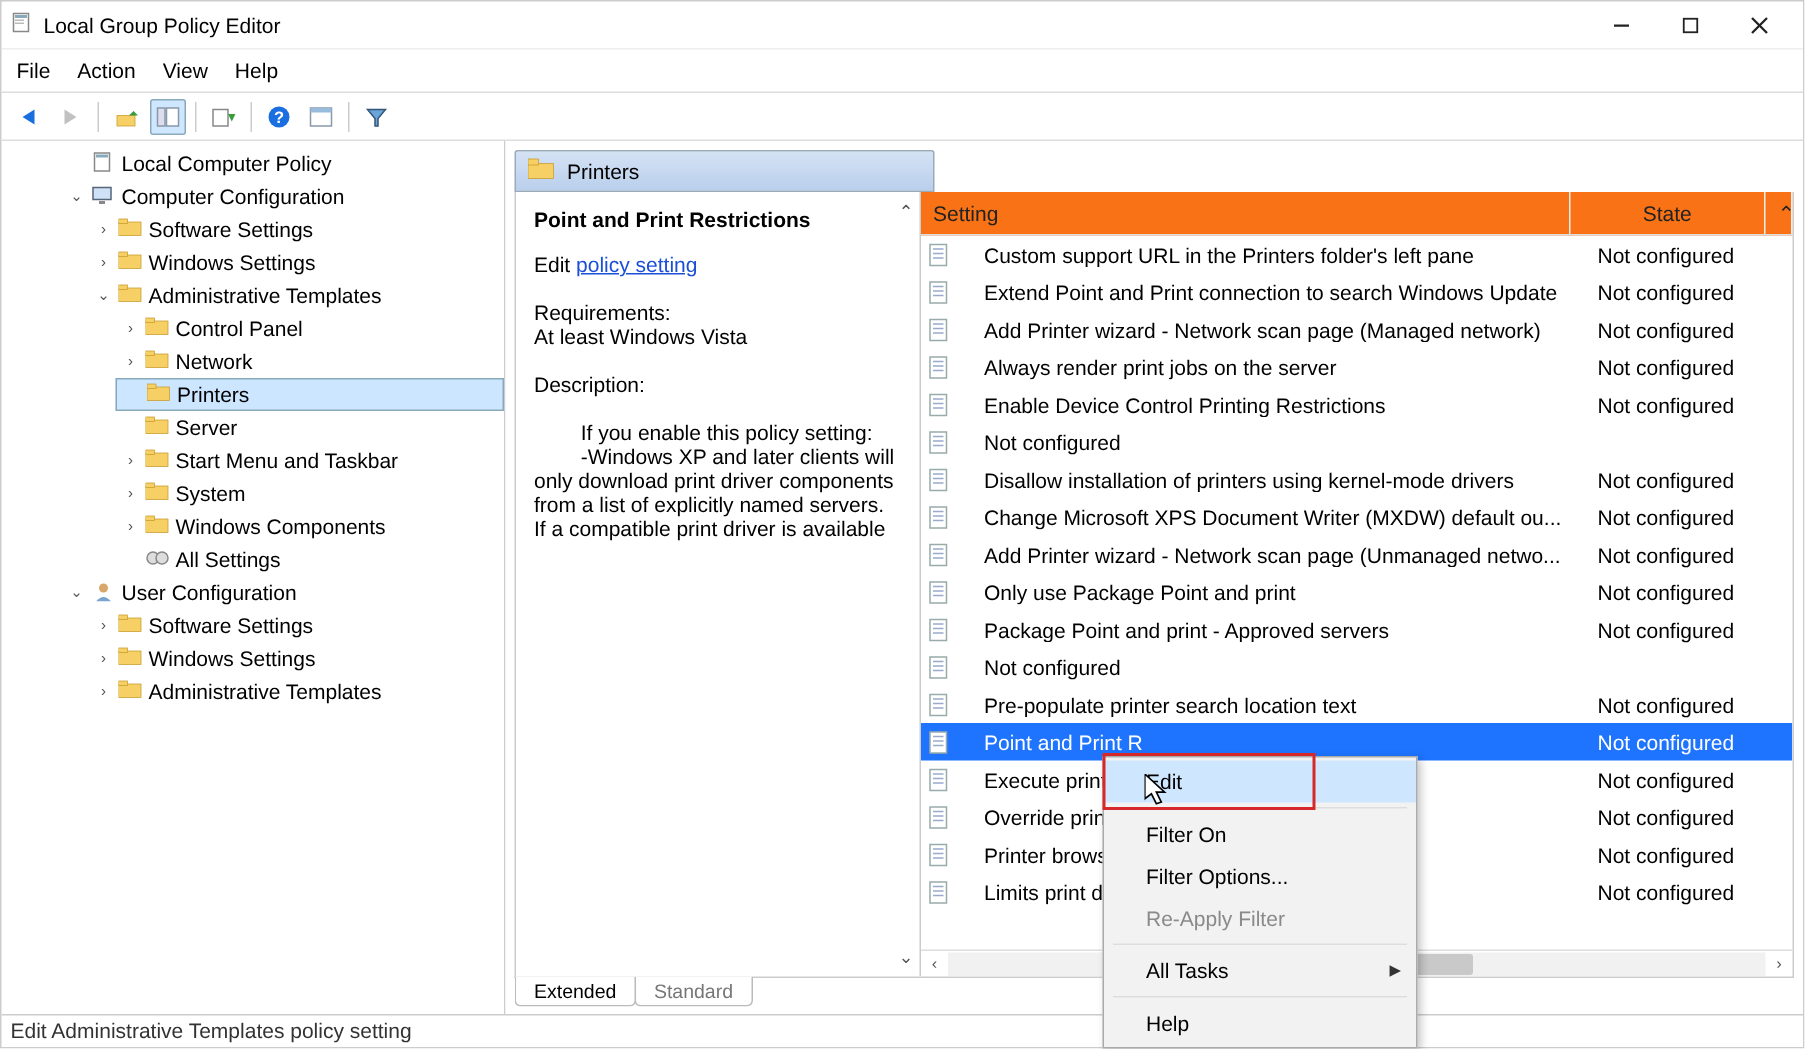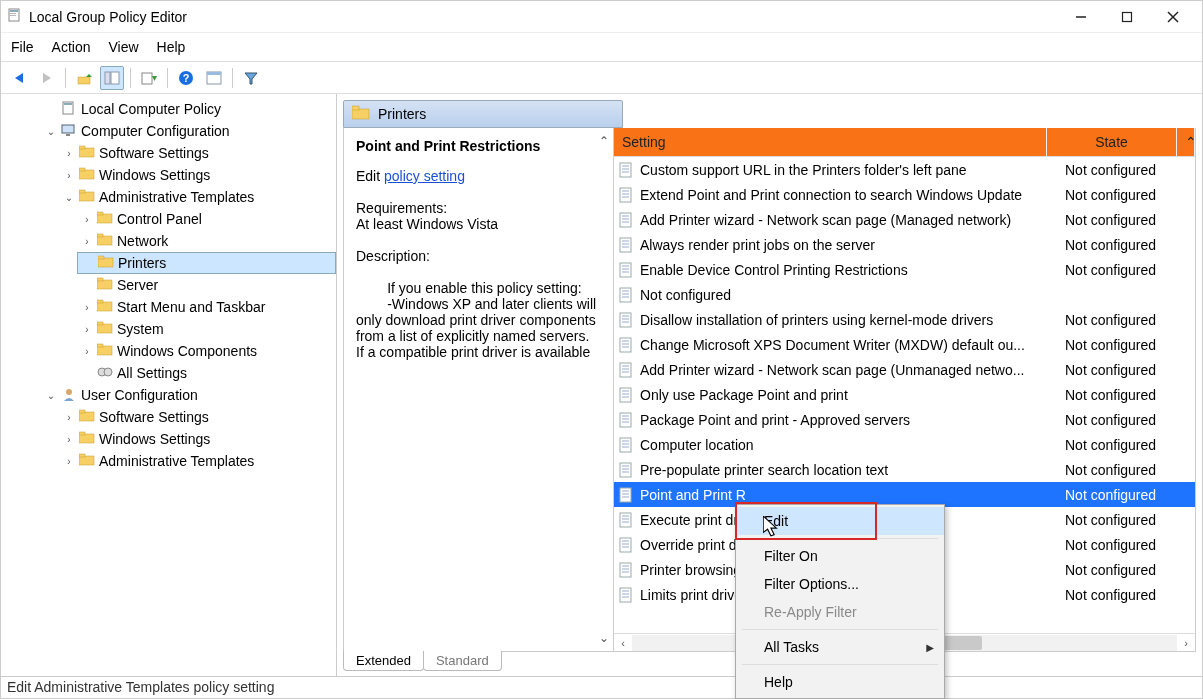--- a/index.html
+++ b/index.html
@@ -49,21 +49,21 @@
   .detail-scroll-down { position:absolute; bottom:6px; right:4px; color:#555; font-size:12px;}
 
   .list-pane { flex:1; display:flex; flex-direction:column; overflow:hidden; position:relative;}
   .list-header { display:flex; border-bottom:1px solid #ddd; background:#f97316; }
   .list-header .col { padding:6px 8px; font-size:14px; color:#222; border-right:1px solid #eee; }
   .col-setting { flex:1; }
   .col-state { width:130px; text-align:center; }
   .col-scroll { width:18px; text-align:center; color:#555; font-size:11px;}
 
   .list-body { flex:1; overflow:hidden; position:relative;}
-  .list-row { display:flex; align-items:center; height:25px; padding:0 4px; gap:6px; white-space:nowrap; }
+  .list-row { display:flex; align-items:center; height:25px; padding:0 4px; gap:22px; white-space:nowrap; }
   .list-row .ricon { width:16px; height:16px; flex-shrink:0; }
   .list-row .rtext { flex:1; overflow:hidden; text-overflow:ellipsis; }
   .list-row .rstate { width:126px; padding-right:4px; }
   .list-row.selected { background:#1e74ff; color:#fff; }
   .list-row.selected .rstate { color:#fff; }
 
   .hscroll { height:18px; border-top:1px solid #ddd; display:flex; align-items:center; }
   .hscroll .arrow { width:18px; text-align:center; color:#555; font-size:11px;}
   .hscroll .track { flex:1; background:#f1f1f1; height:16px; position:relative; }
   .hscroll .thumb { position:absolute; left:210px; top:1px; height:14px; width:140px; background:#c9c9c9; border-radius:2px; }
@@ -512,21 +512,20 @@
                 <span class="rtext">Package Point and print - Approved servers</span>
                 <span class="rstate">Not configured</span>
               </div>
               <div class="list-row">
                 <span class="ricon"><svg width="16" height="16">
                     <rect x="2" y="1" width="11" height="14" fill="#fff" stroke="#9aa"></rect>
                     <line x1="4" y1="4" x2="11" y2="4" stroke="#9ac"></line>
                     <line x1="4" y1="7" x2="11" y2="7" stroke="#9ac"></line>
                     <line x1="4" y1="10" x2="11" y2="10" stroke="#9ac"></line>
                   </svg></span>
-                <span class="rtext">Computer location</span>
                 <span class="rstate">Not configured</span>
               </div>
               <div class="list-row">
                 <span class="ricon"><svg width="16" height="16">
                     <rect x="2" y="1" width="11" height="14" fill="#fff" stroke="#9aa"></rect>
                     <line x1="4" y1="4" x2="11" y2="4" stroke="#9ac"></line>
                     <line x1="4" y1="7" x2="11" y2="7" stroke="#9ac"></line>
                     <line x1="4" y1="10" x2="11" y2="10" stroke="#9ac"></line>
                   </svg></span>
                 <span class="rtext">Pre-populate printer search location text</span>

